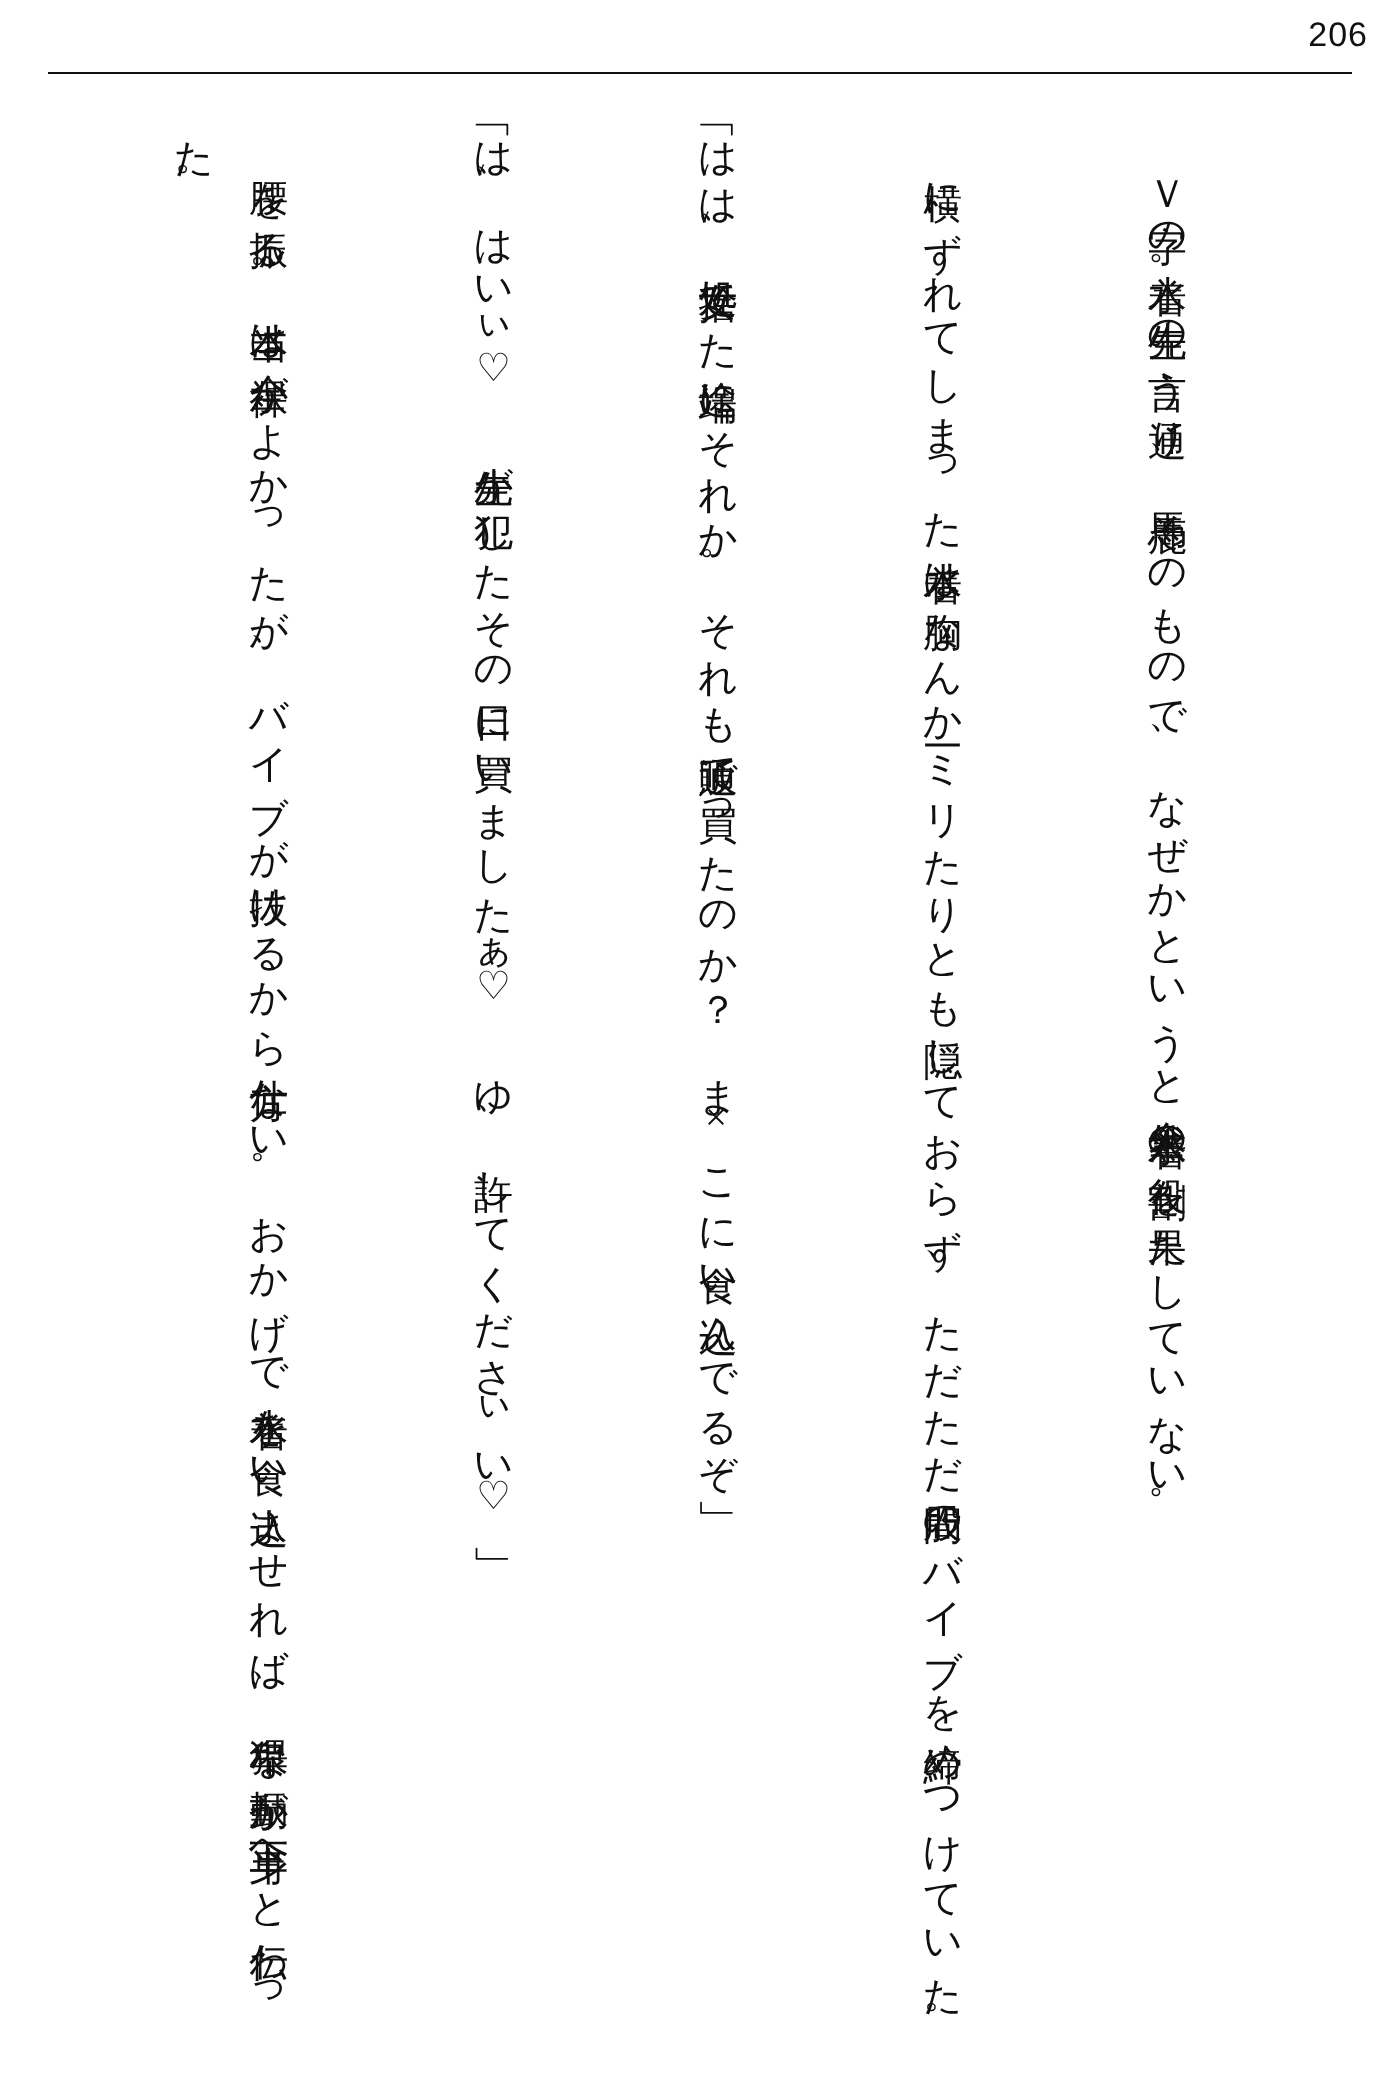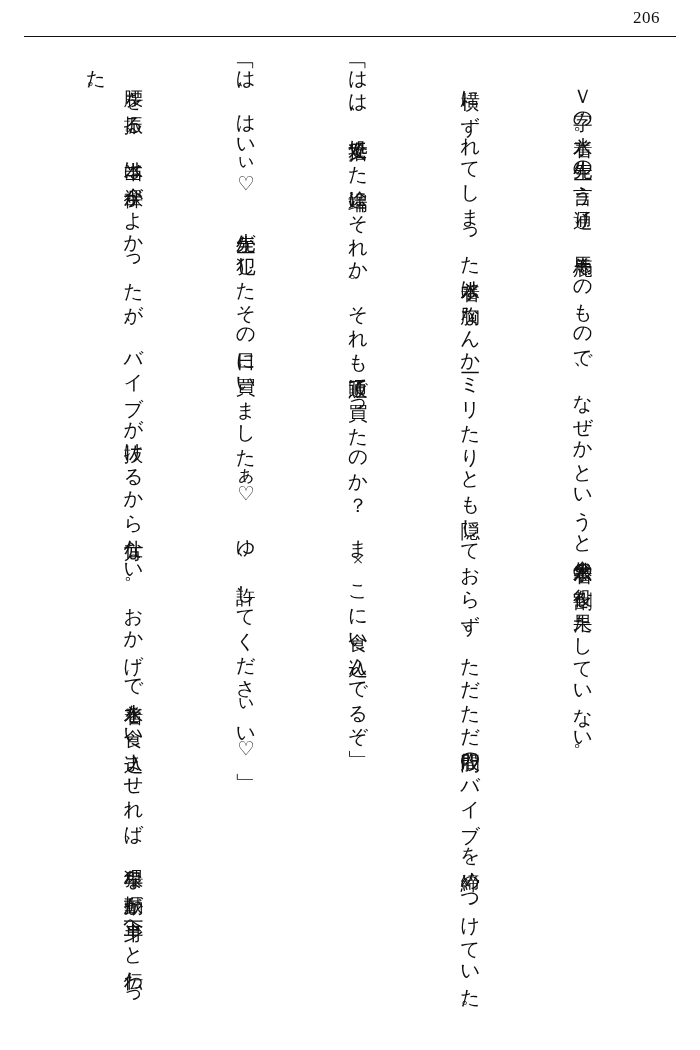--- a/index.html
+++ b/index.html
@@ -18,25 +18,25 @@
   .page {
     position: relative;
     width: 700px;
     height: 1050px;
     box-sizing: border-box;
     background: #ffffff;
   }
   .page-number {
     position: absolute;
     top: 8px;
-    right: 40px;
+    right: 16px;
     font-size: 17px;
     letter-spacing: 0.5px;
     color: #111111;
-    font-family: Liberation Serif, serif;
+    font-family: Liberation Sans, sans-serif;
   }
   .hrule {
     position: absolute;
     top: 36px;
     left: 24px;
     right: 24px;
     height: 1px;
     background: #111111;
   }
   .body-area {

